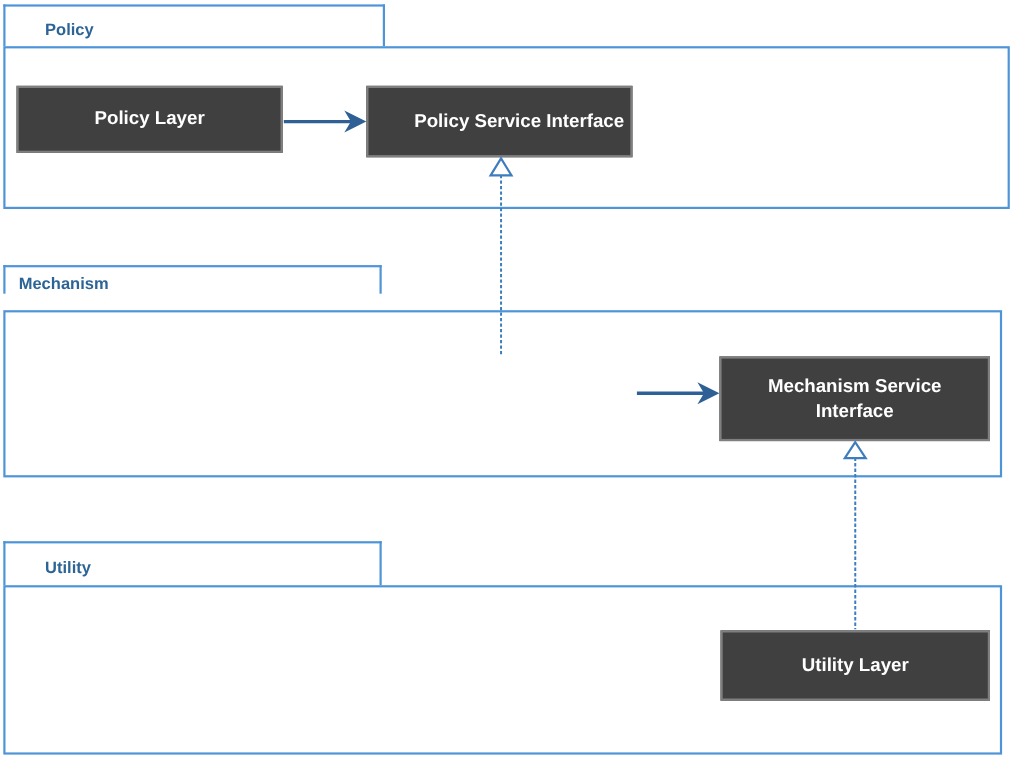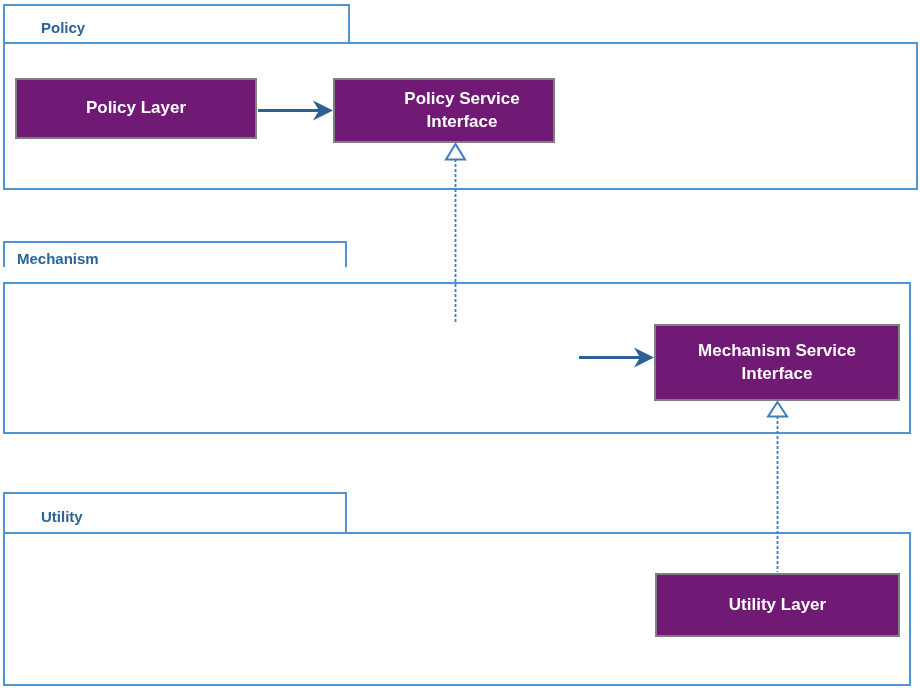--- a/index.html
+++ b/index.html
@@ -48,36 +48,36 @@
   .mech-tab .pkg-label { padding-left: 12px; }
   
   .util-tab  { left: 3px; top: 492px; width: 344px; height: 40px; }
   .util-body { left: 3px; top: 532px; width: 908px; height: 154px; }
   .util-tab .pkg-label { padding-left: 36px; }
 
   
   .node {
     position: absolute;
     box-sizing: border-box;
-    background: #701a75;
+    background: #404040;
     border: 2px solid #7f7f7f;
     display: flex;
     align-items: center;
     justify-content: center;
     text-align: center;
   }
   .node .node-label {
     color: #ffffff;
     font-size: 17px;
     font-weight: 700;
     line-height: 1.3;
     max-width: 195px;
   }
   .n-policy-layer   { left: 15px;  top: 78px;  width: 242px; height: 61px; }
-  .n-policy-svc     { left: 333px; top: 78px;  width: 222px; height: 65px; padding-left: 36px; }
+  .n-policy-svc     { left: 333px; top: 78px;  width: 242px; height: 65px; padding-left: 36px; }
   .n-mech-layer     { left: 332px; top: 325px; width: 245px; height: 64px; }
   .n-mech-svc       { left: 654px; top: 324px; width: 246px; height: 77px; }
   .n-utility-layer  { left: 655px; top: 573px; width: 245px; height: 64px; }
 
   
   .edges {
     position: absolute;
     left: 0; top: 0;
     width: 920px; height: 688px;
     pointer-events: none;

